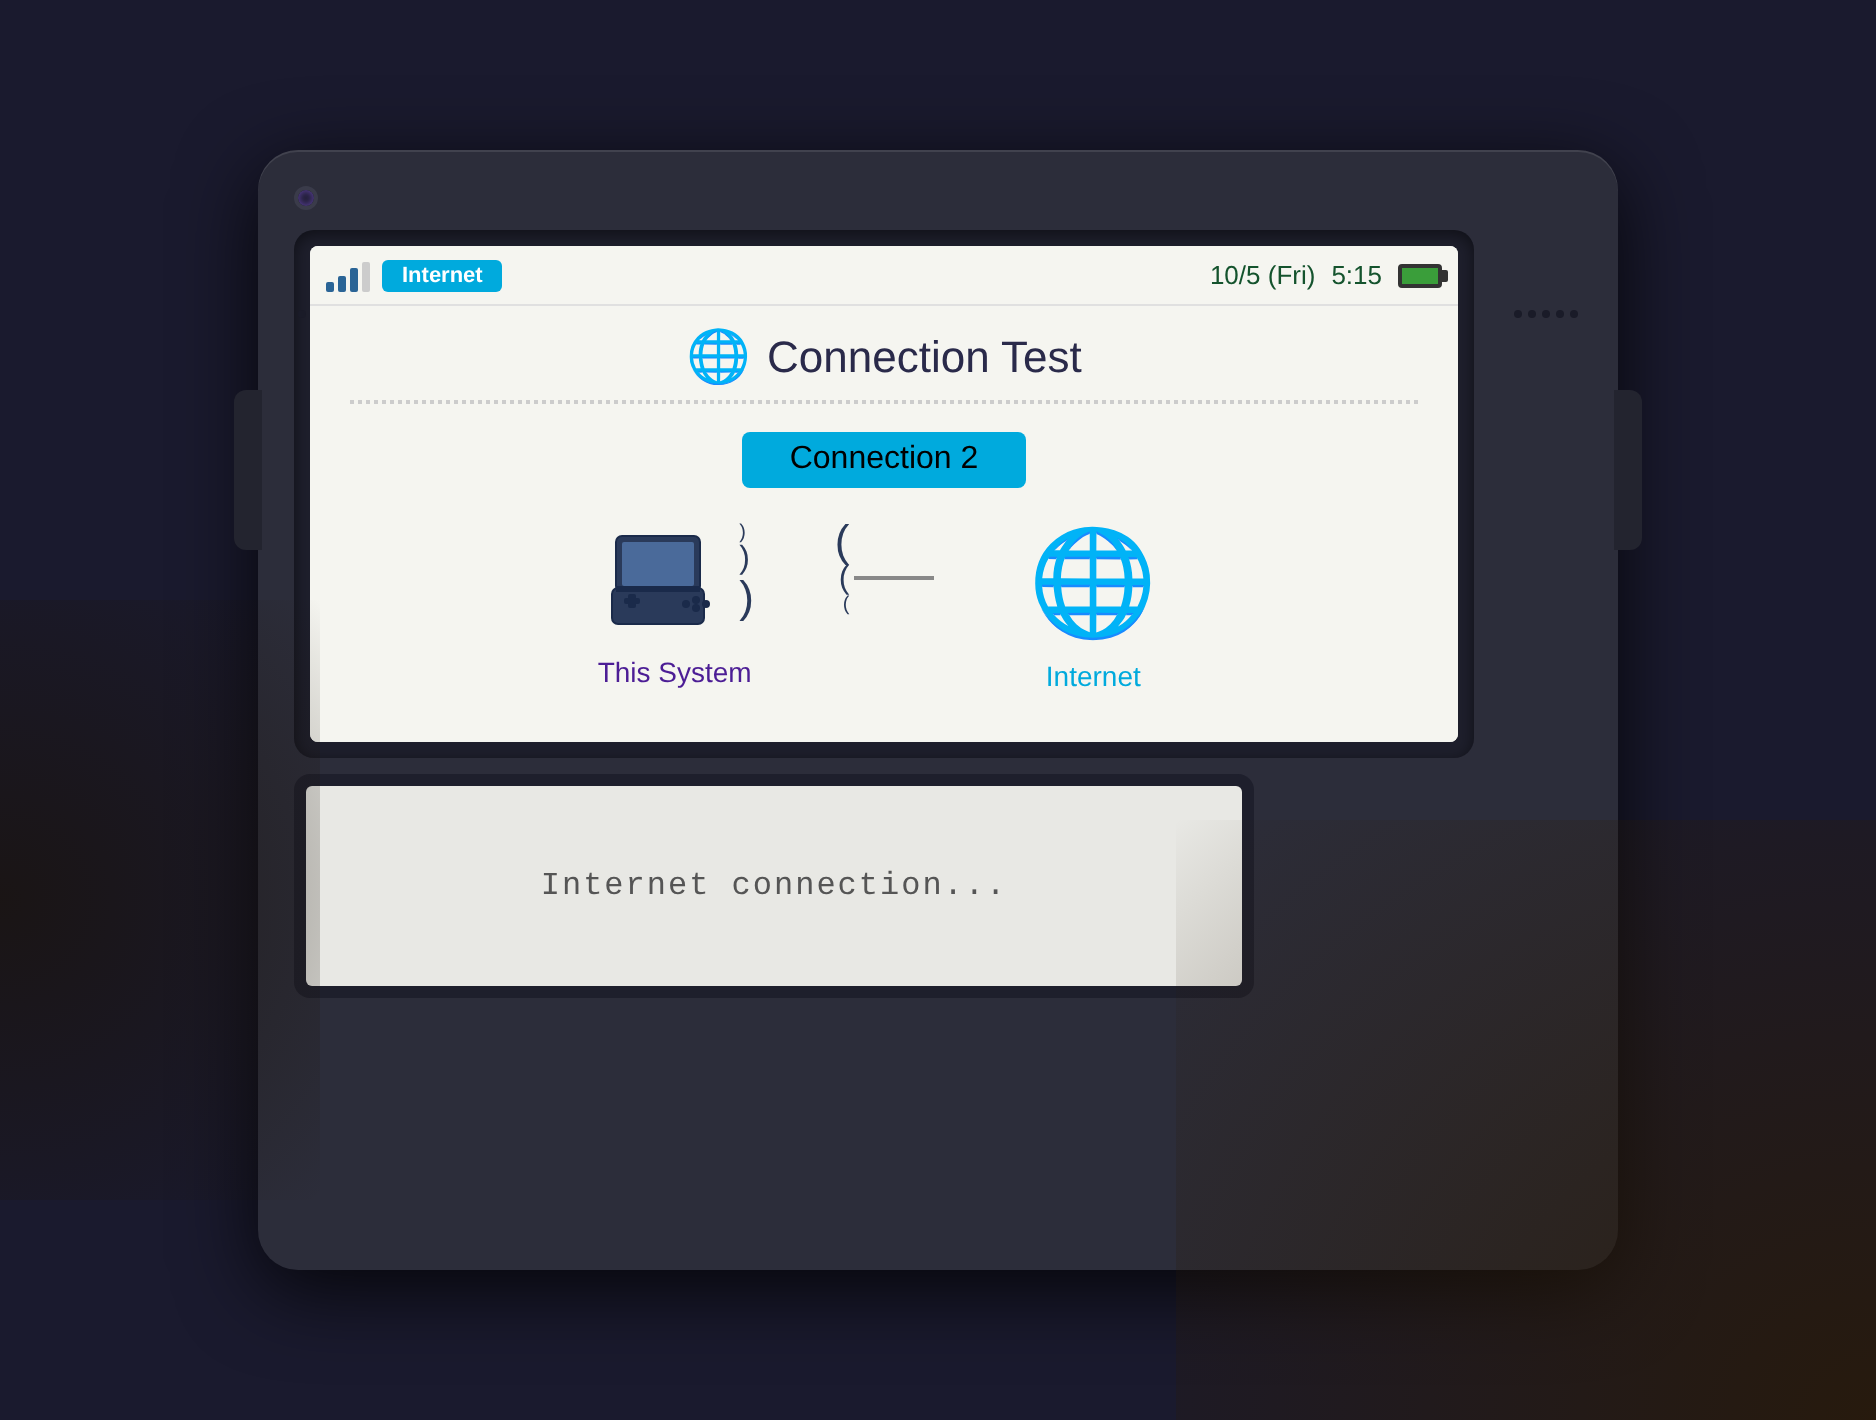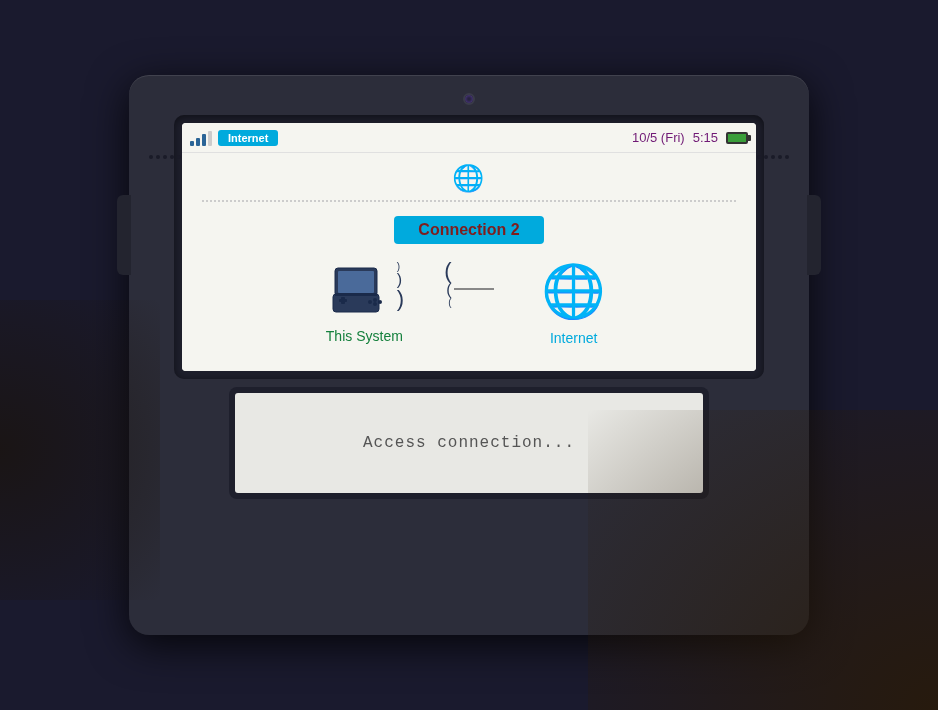--- a/index.html
+++ b/index.html
@@ -33,21 +33,20 @@
 
     
     .device {
       position: relative;
       width: 680px;
       height: 560px;
       background: #2c2d3a;
       border-radius: 20px;
       display: flex;
       flex-direction: column;
-      align-items: center;
       padding: 18px 18px 10px 18px;
       box-shadow: 0 10px 40px rgba(0,0,0,0.8), inset 0 1px 0 rgba(255,255,255,0.1);
     }
 
     
     .camera {
       width: 12px;
       height: 12px;
       background: #1a1a2a;
       border-radius: 50%;
@@ -112,21 +111,21 @@
       font-weight: bold;
       padding: 2px 10px;
       border-radius: 3px;
     }
 
     .status-right {
       display: flex;
       align-items: center;
       gap: 8px;
       font-size: 13px;
-      color: #701a75;
+      color: #14532d;
     }
 
     .battery-icon {
       width: 22px;
       height: 12px;
       border: 2px solid #333;
       border-radius: 2px;
       position: relative;
       background: #3a9e3a;
     }
@@ -177,23 +176,23 @@
 
     
     .connection-badge {
       display: flex;
       justify-content: center;
       margin-bottom: 16px;
     }
 
     .connection-badge-inner {
       background: #00aadd;
-      color: #7f1d1d;
+      color: #000000;
       font-size: 16px;
-      font-weight: bold;
+      font-weight: normal;
       padding: 5px 24px;
       border-radius: 4px;
     }
 
     
     .icons-row {
       display: flex;
       align-items: center;
       justify-content: center;
       gap: 0;
@@ -202,21 +201,21 @@
 
     .icon-item {
       display: flex;
       flex-direction: column;
       align-items: center;
       width: 160px;
     }
 
     .icon-label {
       font-size: 14px;
-      color: #15803d;
+      color: #4c1d95;
       text-align: center;
     }
 
     .icon-label.internet-label {
       color: #00aadd;
     }
 
     
     .connector {
       display: flex;
@@ -345,20 +344,21 @@
           <span>10/5 (Fri)</span>
           <span>5:15</span>
           <div class="battery-icon"></div>
         </div>
       </div>
 
       <div class="screen-content">
 
         <div class="screen-title">
           <span class="globe-icon-title">🌐</span>
+          <span class="title-text">Connection Test</span>
         </div>
 
         <div class="dotted-divider"></div>
 
         <div class="connection-badge">
           <div class="connection-badge-inner">Connection 2</div>
         </div>
 
         <div class="icons-row">
 
@@ -413,17 +413,17 @@
             <span class="icon-label internet-label">Internet</span>
           </div>
 
         </div>
       </div>
     </div>
   </div>
 
   <div class="bottom-screen-section">
     <div class="bottom-screen">
-      <span class="testing-text">Access connection...</span>
+      <span class="testing-text">Internet connection...</span>
     </div>
   </div>
 
 </div>
 
 </body></html>

